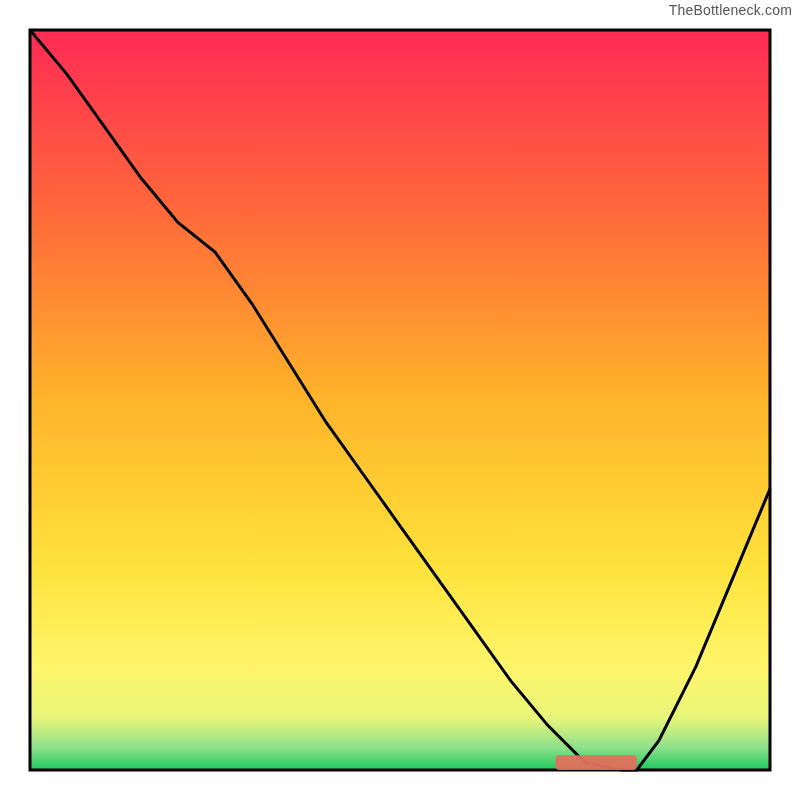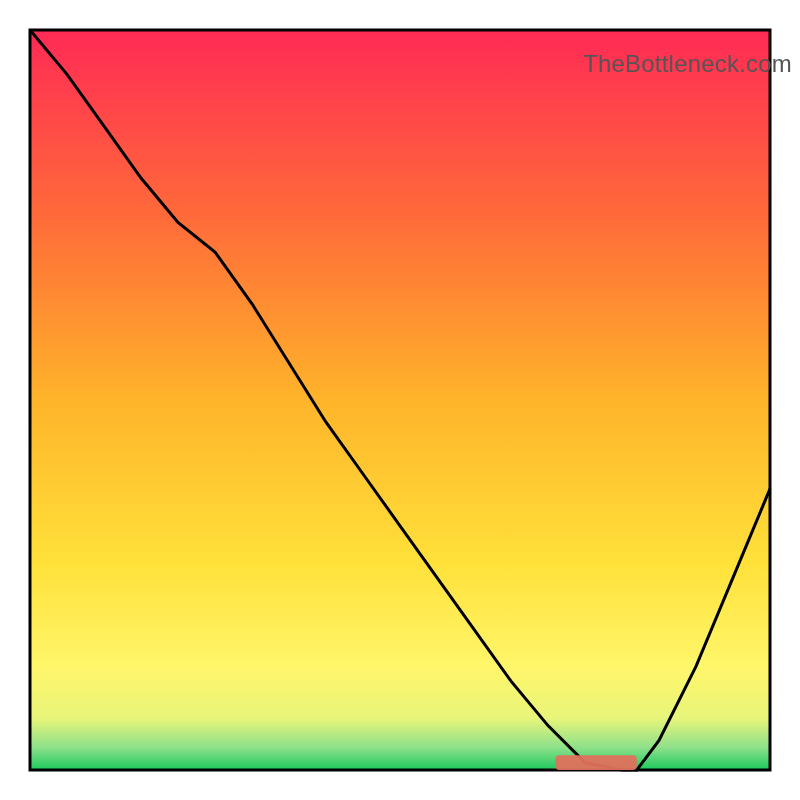--- a/index.html
+++ b/index.html
@@ -13,25 +13,24 @@
   .container {
     width: 800px;
     height: 800px;
     position: relative;
   }
   .watermark {
     position: absolute;
     top: 2px;
     right: 8px;
     color: #555;
-    font-size: 24px;
+    font-size: 14px;
     font-weight: 500;
     letter-spacing: 0.2px;
     z-index: 10;
-    margin-top: 48px;
   }
   svg {
     display: block;
     position: absolute;
     top: 0;
     left: 0;
   }
 </style>
 </head>
 <body>

